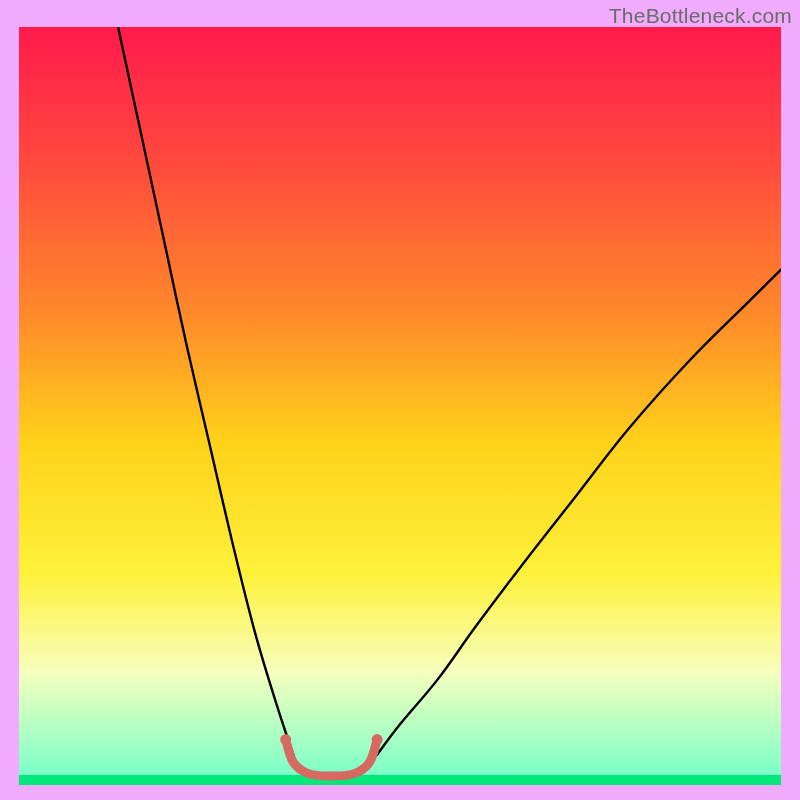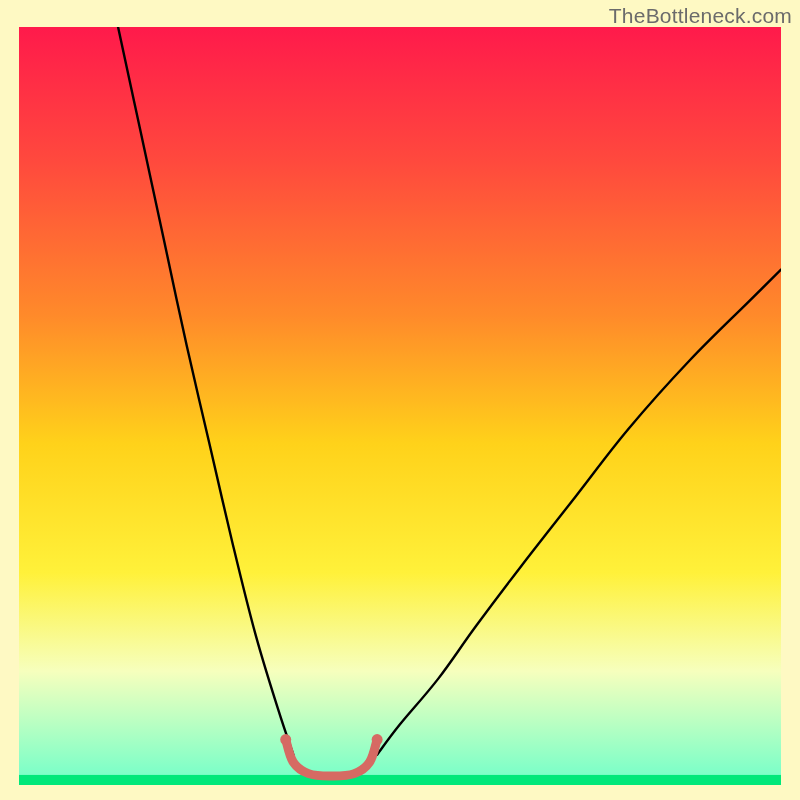--- a/index.html
+++ b/index.html
@@ -8,21 +8,21 @@
     width: 800px;
     height: 800px;
     background: #000;
     overflow: hidden;
     font-family: Arial, Helvetica, sans-serif;
   }
   .frame {
     position: relative;
     width: 800px;
     height: 800px;
-    background: #fef9c3;
+    background: #f0abfc;
   }
   .watermark {
     position: absolute;
     top: 4px;
     right: 8px;
     color: #6b6b6b;
     font-size: 21px;
     font-weight: 500;
     letter-spacing: 0.2px;
     z-index: 10;

